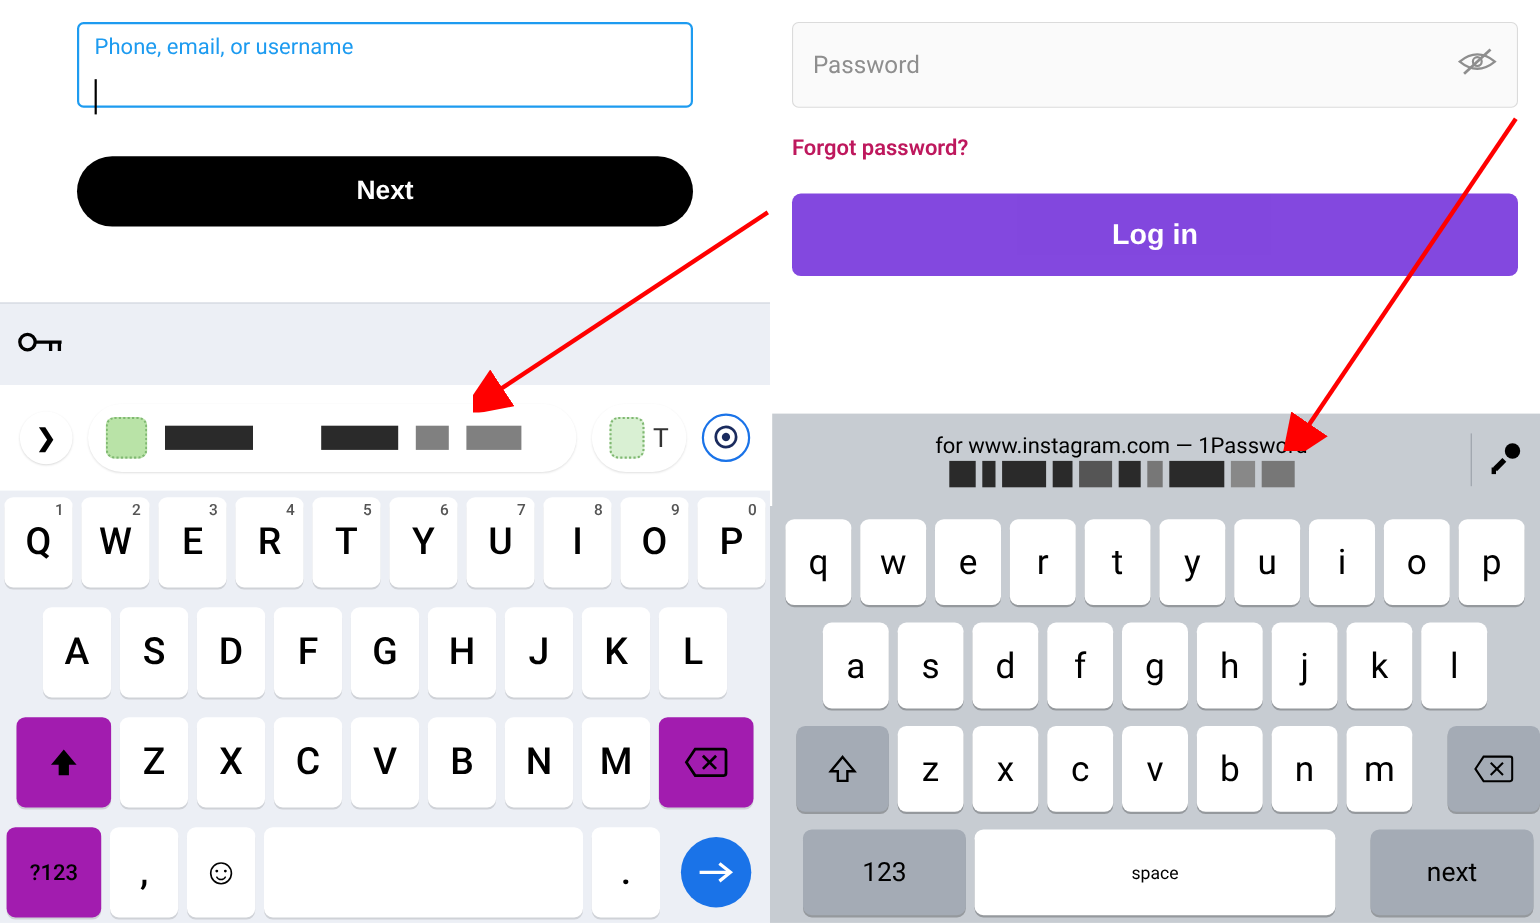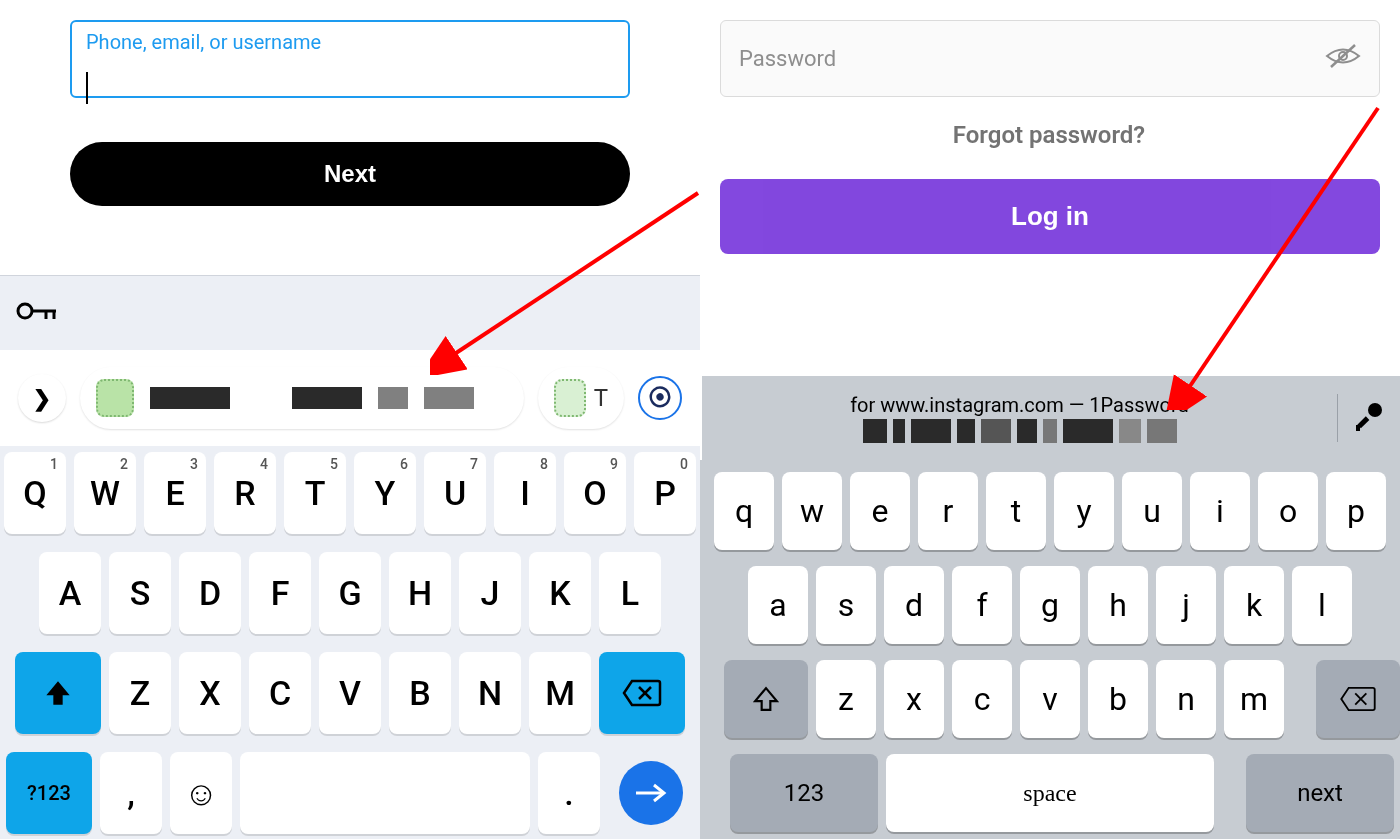--- a/index.html
+++ b/index.html
@@ -138,21 +138,21 @@
     font-size: 34px;
     font-weight: 500;
     position: relative;
   }
   .key .small-num {
     position: absolute;
     top: 4px; right: 8px;
     font-size: 14px;
     color: #555;
   }
-  .key.mod { background: #0ea5e9; }
+  .key.mod { background: #a21caf; }
   .key.wide { flex: 0 0 86px; }
   .key.space { flex: 1; }
   .key.period { flex: 0 0 62px; }
   .shift-up { width: 28px; height: 28px; }
   .enter-circle {
     width: 64px; height: 64px;
     border-radius: 32px;
     background: #1a73e8;
     display: flex; align-items: center; justify-content: center;
   }
@@ -177,23 +177,23 @@
   .ig-input + .ig-input { margin-top: 30px; }
   .ig-cursor {
     display: inline-block;
     width: 2px; height: 26px;
     background: #3897f0;
     margin-right: 4px;
     vertical-align: middle;
     animation: blink 1s step-end infinite;
   }
   .forgot {
-    text-align: center;
-    color: #737373;
-    font-size: 24px;
+    text-align: left;
+    color: #be185d;
+    font-size: 20px;
     font-weight: 600;
     padding: 24px 2px 0 0;
   }
   .login-btn {
     width: 100%;
     margin-top: 30px;
     background: #6d28d9;
     opacity: .85;
     color: #fff;
     font-size: 26px;
@@ -242,21 +242,21 @@
     flex: 0 0 60px;
     display: flex;
     align-items: center;
     justify-content: center;
     font-size: 32px;
     font-weight: 400;
   }
   .ikey.mod { background: #a4abb5; margin-left: 24px; }
   .ikey.wide { flex: 0 0 84px; }
   .ikey.wider { flex: 0 0 148px; font-size:24px; }
-  .ikey.space { flex: 1; font-size:24px;font-family:Liberation Serif, serif; }
+  .ikey.space { flex: 1; font-size:16px; }
 
   .eye-off { width: 36px; height: 30px; }
 </style>
 </head>
 <body>
 
 <div class="pane">
   <div class="t-top">
     <div class="t-input-wrap">
       <div class="t-floating-label">Phone, email, or username</div>

